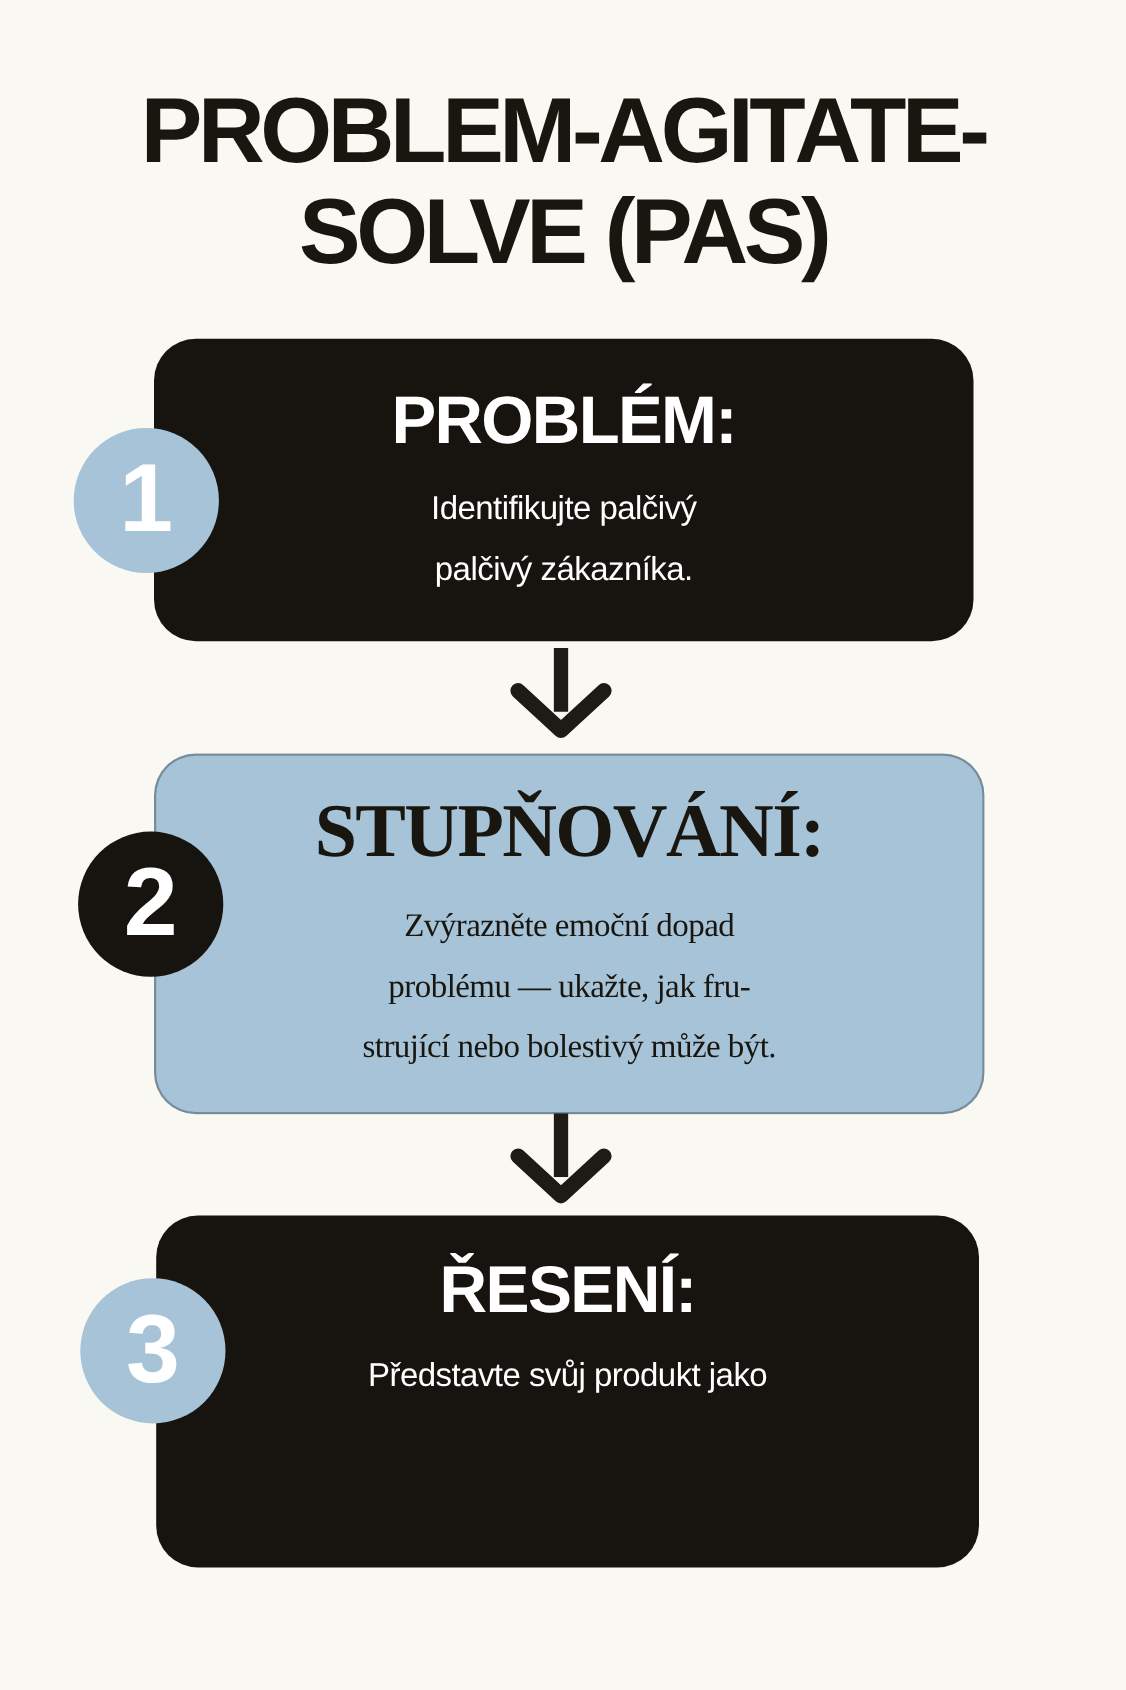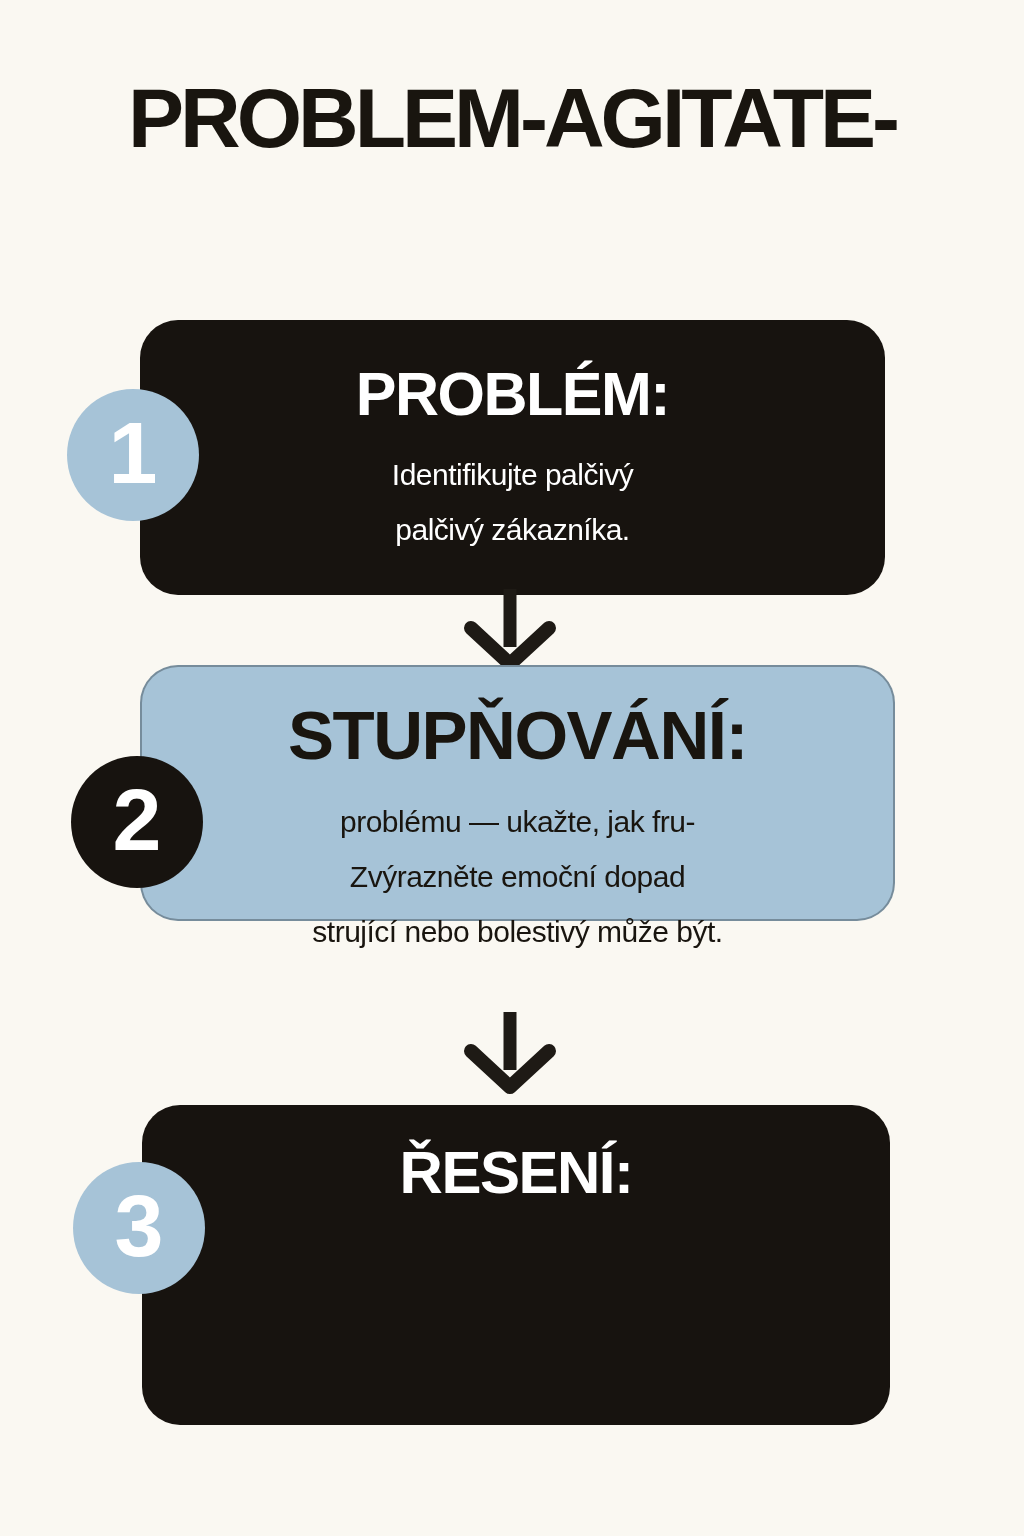--- a/index.html
+++ b/index.html
@@ -94,57 +94,59 @@
   .arrow-2 { top: 1012px; }
   .arrow path { stroke: var(--arrow); }
 </style>
 </head>
 <body>
 
 <div class="stage">
 
   <h1 class="title">
     <span class="title-line">PROBLEM-AGITATE-</span>
+    <span class="title-line">SOLVE (PAS)</span>
   </h1>
 
-  <section class="box box-dark box-1" style="left:140px; top:320px; width:745px; height:275px;">
+  <section class="box box-dark box-1" style="left:140px; top:308px; width:745px; height:275px;">
     <h2 class="heading">PROBLÉM:</h2>
     <p class="body">
       <span class="line">Identifikujte palčivý</span>
       <span class="line">palčivý zákazníka.</span>
     </p>
   </section>
   <div class="badge badge-blue" style="left:67px; top:389px;">
     <span>1</span>
   </div>
 
   <svg class="arrow arrow-1" viewBox="0 0 96 84" aria-hidden="true">
     <path d="M48 0 L48 58" fill="none" stroke-width="13"></path>
     <path d="M9 39 L48 75 L87 39" fill="none" stroke-width="14" stroke-linecap="round" stroke-linejoin="round"></path>
   </svg>
 
-  <section class="box box-blue box-2" style="left:140px; top:665px; width:755px; height:256px;">
+  <section class="box box-blue box-2" style="left:140px; top:685px; width:755px; height:328px;font-family:Liberation Serif, serif;">
     <h2 class="heading">STUPŇOVÁNÍ:</h2>
     <p class="body">
+      <span class="line">Zvýrazněte emoční dopad</span>
       <span class="line">problému — ukažte, jak fru-</span>
-      <span class="line">Zvýrazněte emoční dopad</span>
       <span class="line">strující nebo bolestivý může být.</span>
     </p>
   </section>
   <div class="badge badge-dark" style="left:71px; top:756px;">
     <span>2</span>
   </div>
 
   <svg class="arrow arrow-2" viewBox="0 0 96 84" aria-hidden="true">
     <path d="M48 0 L48 58" fill="none" stroke-width="13"></path>
     <path d="M9 39 L48 75 L87 39" fill="none" stroke-width="14" stroke-linecap="round" stroke-linejoin="round"></path>
   </svg>
 
   <section class="box box-dark box-3" style="left:142px; top:1105px; width:748px; height:320px;">
     <h2 class="heading">ŘESENÍ:</h2>
     <p class="body">
+      <span class="line">Představte svůj produkt jako</span>
     </p>
   </section>
   <div class="badge badge-blue" style="left:73px; top:1162px;">
     <span>3</span>
   </div>
 
 </div>
 
 </body></html>

